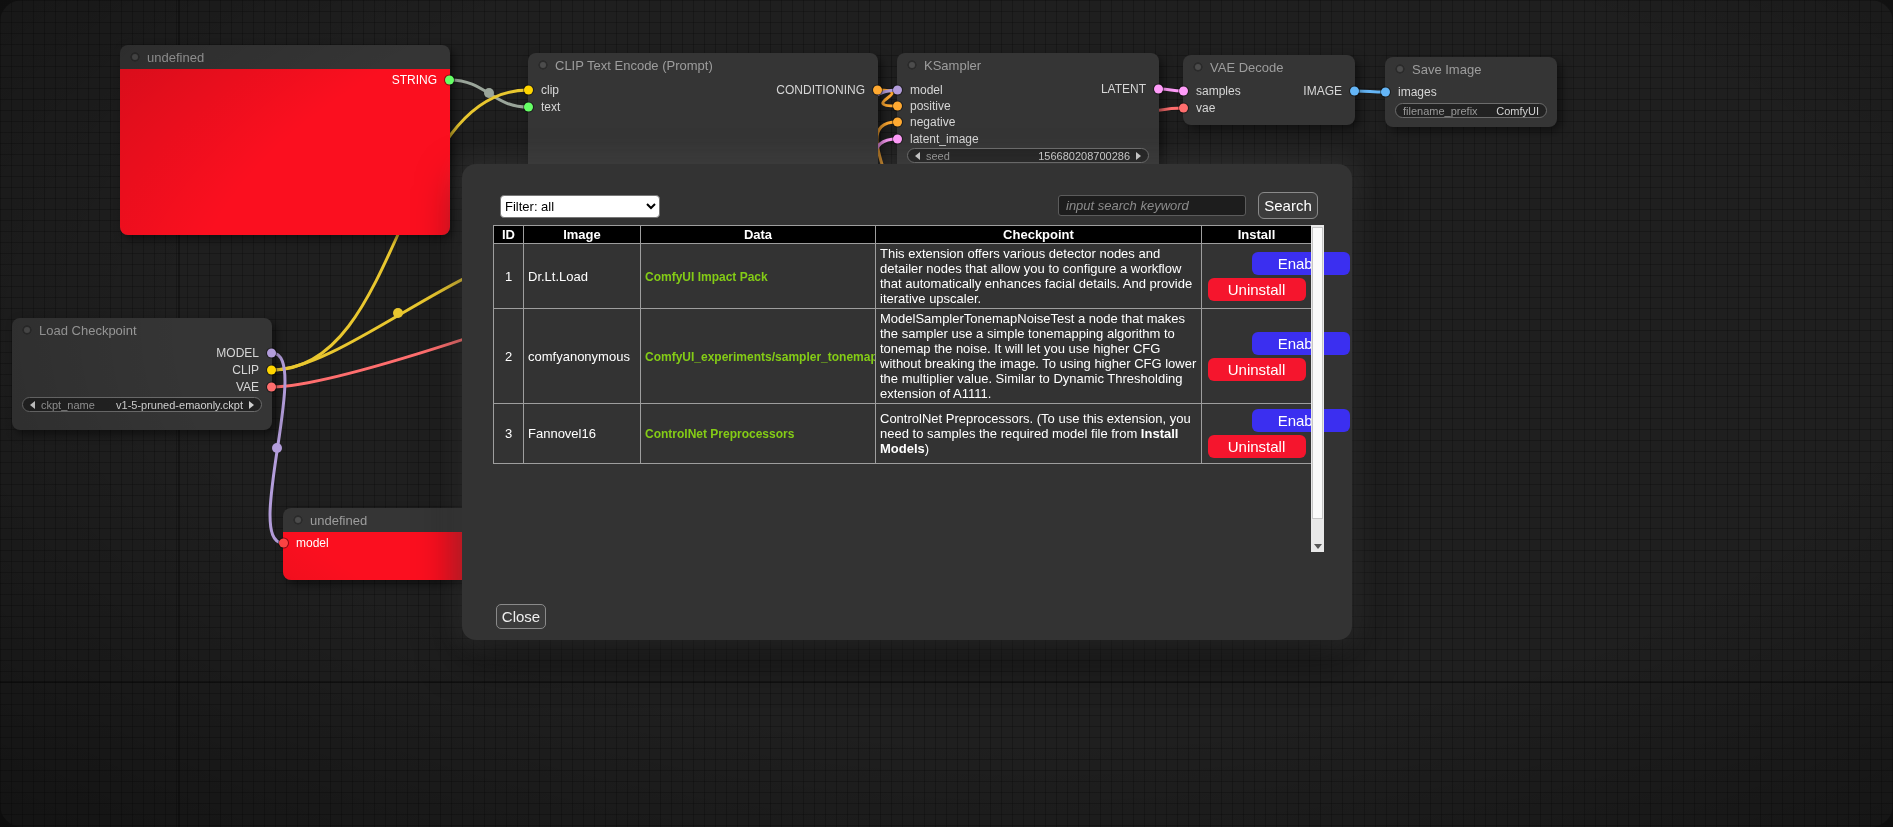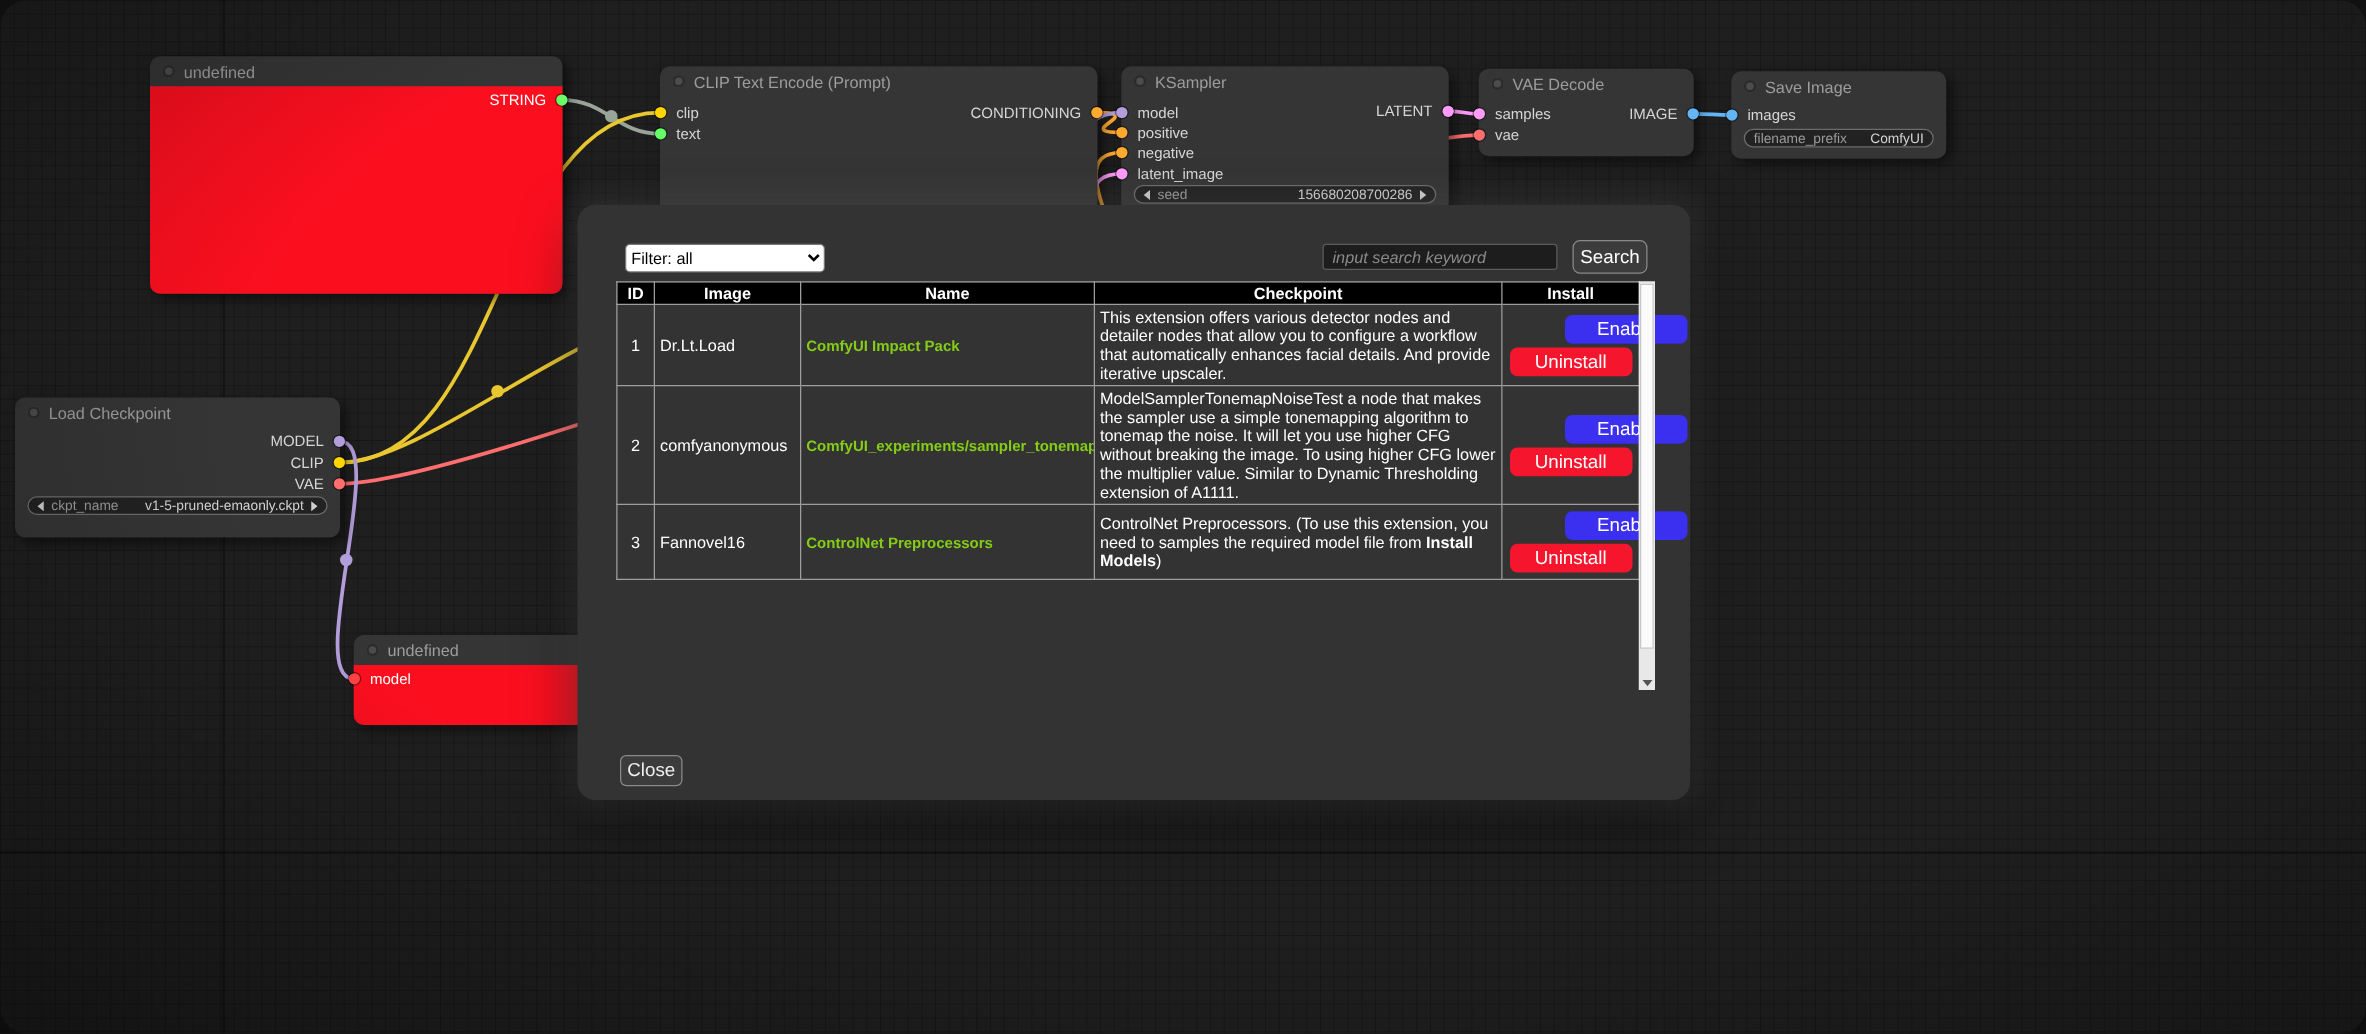--- a/index.html
+++ b/index.html
@@ -266,21 +266,21 @@
             <col style="width:30px">
             <col style="width:117px">
             <col style="width:235px">
             <col style="width:326px">
             <col style="width:110px">
           </colgroup>
         <thead>
           <tr>
             <th>ID</th>
             <th>Image</th>
-            <th>Name</th>
+            <th>Data</th>
             <th>Checkpoint</th>
             <th>Install</th>
           </tr>
         </thead>
         <tbody>
           <tr>
             <td class="c-id">1</td>
             <td>Dr.Lt.Load</td>
             <td class="c-name"><a href="#">ComfyUI Impact Pack</a></td>
             <td class="c-desc">

